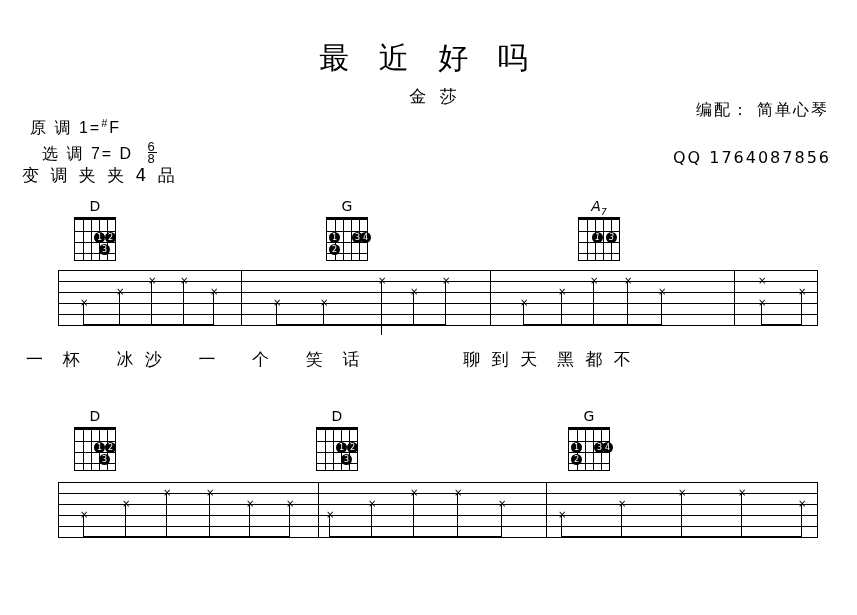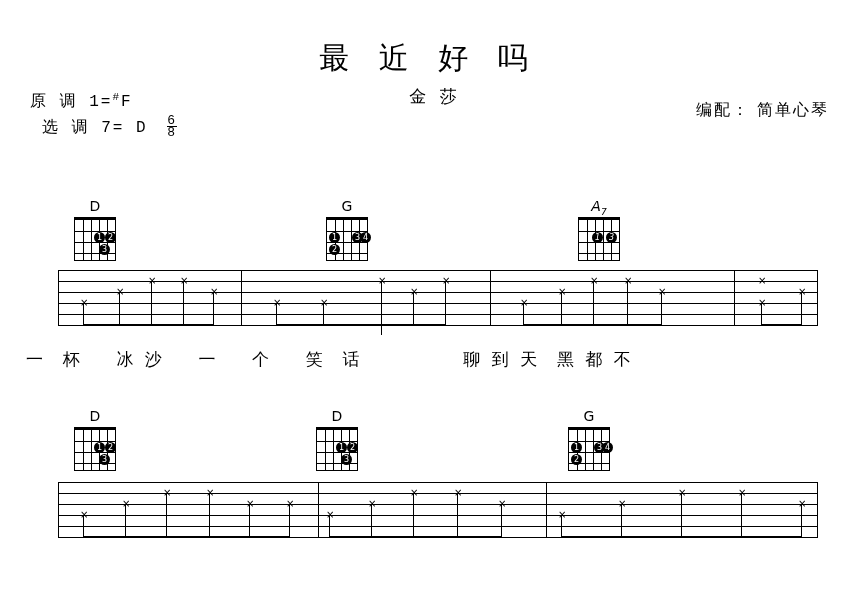--- a/index.html
+++ b/index.html
@@ -18,22 +18,22 @@
     position:absolute;top:38px;left:0;width:857px;text-align:center;
     font-size:30px;letter-spacing:10px;font-family:"DejaVu Sans",sans-serif;
     font-weight:500;
   }
   .artist{
     position:absolute;top:85px;left:0;width:857px;text-align:center;
     font-size:17px;letter-spacing:4px;font-family:"DejaVu Sans",sans-serif;
     padding-left:13px;box-sizing:border-box;
   }
   .key-block{
-    position:absolute;left:30px;top:84px;
-    font-size:16px;font-family:Liberation Mono, monospace;letter-spacing:2px;
+    position:absolute;left:30px;top:110px;
+    font-size:16px;font-family:Liberation Sans, sans-serif;letter-spacing:2px;
     line-height:26px;
   }
   .key-line{white-space:nowrap;}
   .sup{font-size:11px;vertical-align:super;}
   .frac{
     display:inline-block;vertical-align:-4px;text-align:center;
     font-size:13px;line-height:11px;margin-left:8px;
   }
   .frac .num{display:block;}
   .frac .den{display:block;border-top:1px solid #000;}
@@ -102,21 +102,23 @@
     </div>
     <div class="key-line" style="padding-left:12px;">
       <span>选 调 7= D</span>
       <span class="frac">
         <span class="num">6</span>
         <span class="den">8</span>
       </span>
     </div>
   </div>
 
+  <div class="capo">变 调 夹 夹 4 品</div>
   <div class="credit">编配： 简单心琴</div>
+  <div class="qq">QQ 1764087856</div>
 
   <div class="chord" style="left:68px;top:198px;">
     <div class="cname"><span>D</span><sub></sub></div>
     <div class="grid">
       <div class="v" style="left:8px;"></div>
         <div class="v" style="left:16px;"></div>
       <div class="v" style="left:24px;"></div>
         <div class="v" style="left:32px;"></div>
       <div class="h" style="top:11px;"></div>
         <div class="h" style="top:22px;"></div>

